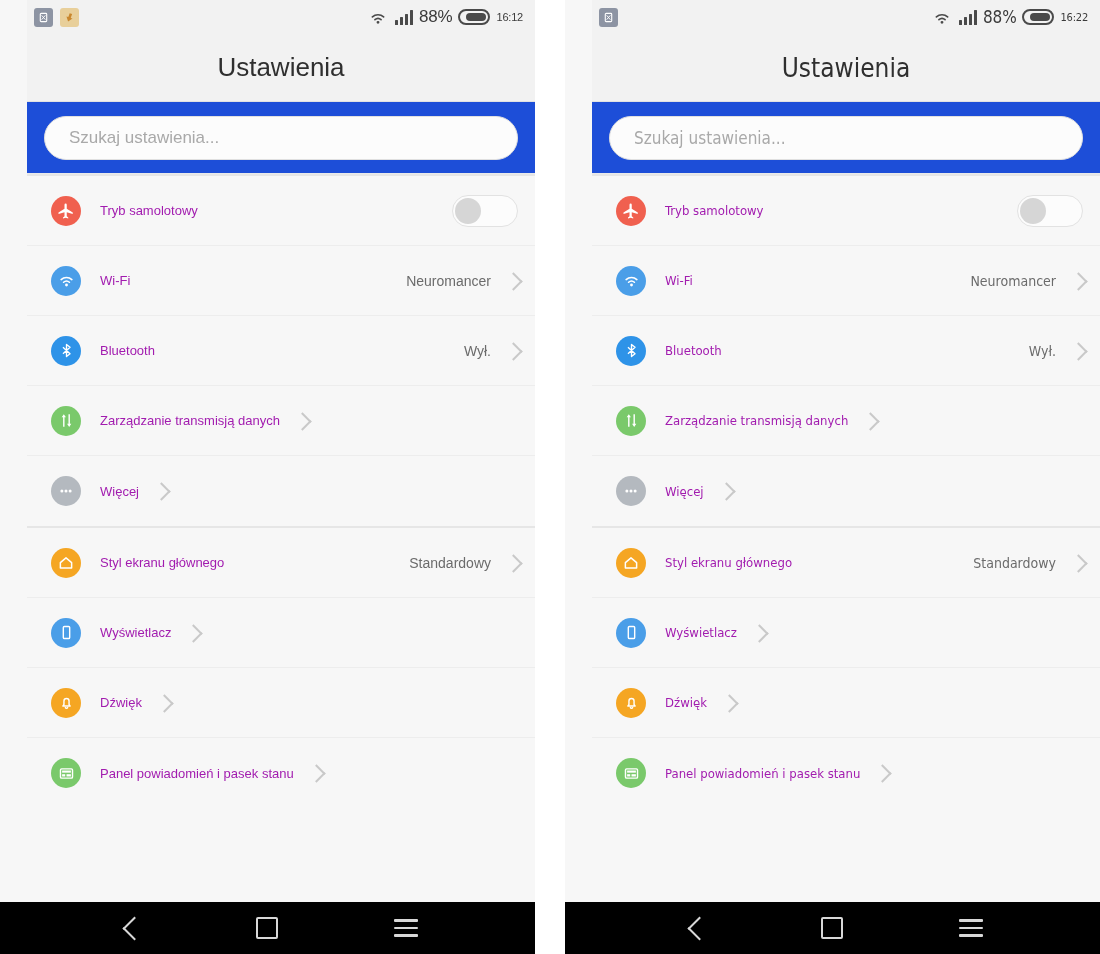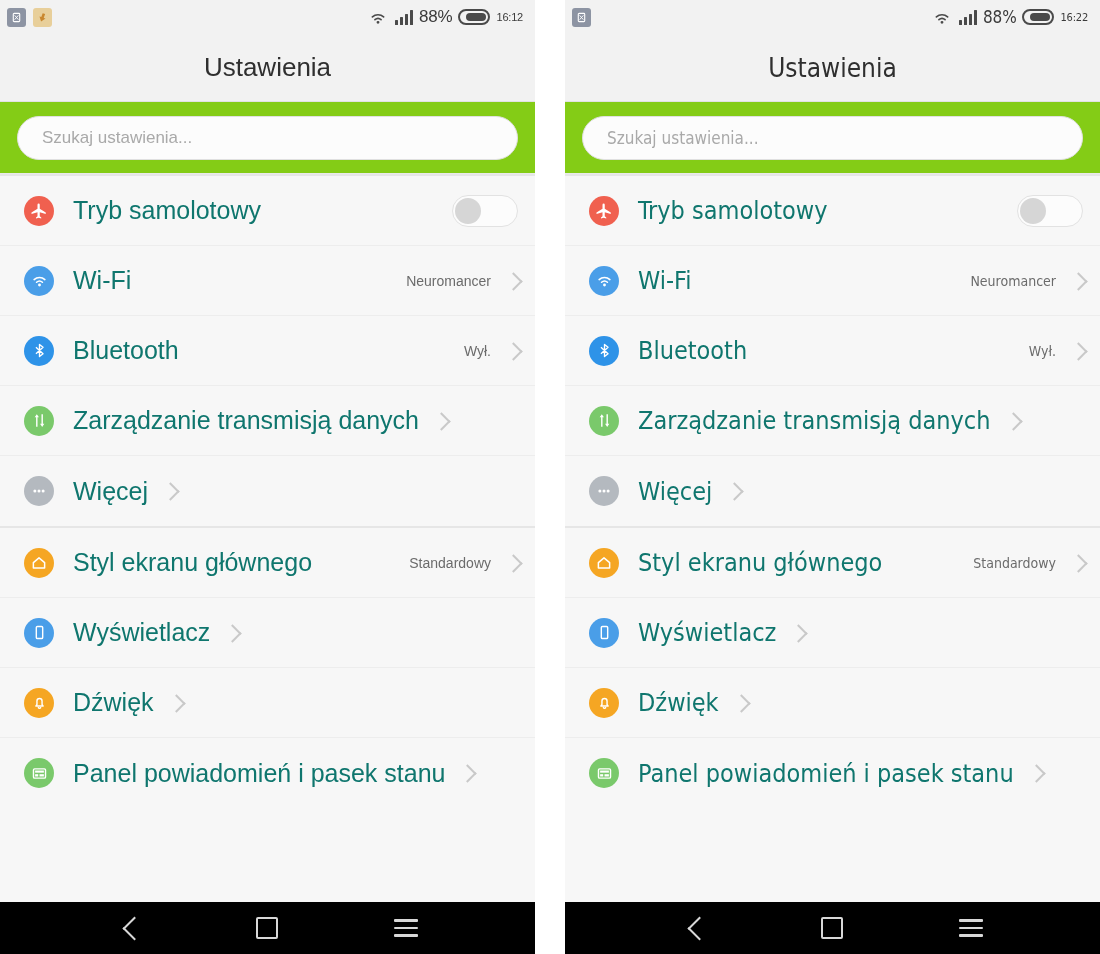--- a/index.html
+++ b/index.html
@@ -16,20 +16,21 @@
     background: #ffffff;
   }
   .panel {
     width: 535px;
     height: 954px;
     position: relative;
     background: #f7f7f7;
     display: flex;
     flex-direction: column;
     overflow: hidden;
+    padding-left: 27px;
   }
   .panel.left  { margin-right: 30px; }
   .panel.right .txt { font-family: "Liberation Sans Narrow", "DejaVu Sans Condensed", "Liberation Sans", sans-serif; font-stretch: condensed; }
 
   
   .statusbar {
     height: 34px;
     flex: 0 0 34px;
     background: #f2f2f2;
     display: flex;
@@ -65,21 +66,21 @@
     flex: 0 0 68px;
     background: #f2f2f2;
     display: flex; align-items: center; justify-content: center;
     border-bottom: 1px solid #e2e2e2;
   }
   .titlebar .title { font-size: 26px; color: #2f2f2f; font-weight: 400; }
 
   
   .searchzone {
     flex: 0 0 72px;
-    background: #84cc16;
+    background: #1d4ed8;
     display: flex; align-items: center;
     padding: 0 17px;
     border-bottom: 1px solid #eaeaea;
   }
   .searchbox {
     width: 100%; height: 44px;
     background: #fcfcfc;
     border: 1px solid #e0e0e0;
     border-radius: 22px;
     display: flex; align-items: center;
@@ -106,21 +107,21 @@
     background: #f7f7f7;
   }
   .row:last-child { border-bottom: none; }
   .ico {
     width: 30px; height: 30px; border-radius: 50%;
     flex: 0 0 30px;
     display: flex; align-items: center; justify-content: center;
     margin-right: 19px;
   }
   .ico svg { display: block; }
-  .row .label { font-size: 25px; color: #0f766e; white-space: nowrap; }
+  .row .label { font-size: 13px; color: #a21caf; white-space: nowrap; }
   .row .value { margin-left: auto; font-size: 14px; color: #6b6b6b; white-space: nowrap; }
   .chev {
     margin-left: 16px; width: 11px; height: 18px; flex: 0 0 11px;
     position: relative;
   }
   .chev::before {
     content: ""; position: absolute; left: 0; top: 3px;
     width: 11px; height: 11px;
     border-top: 2px solid #c9c9c9;
     border-right: 2px solid #c9c9c9;

